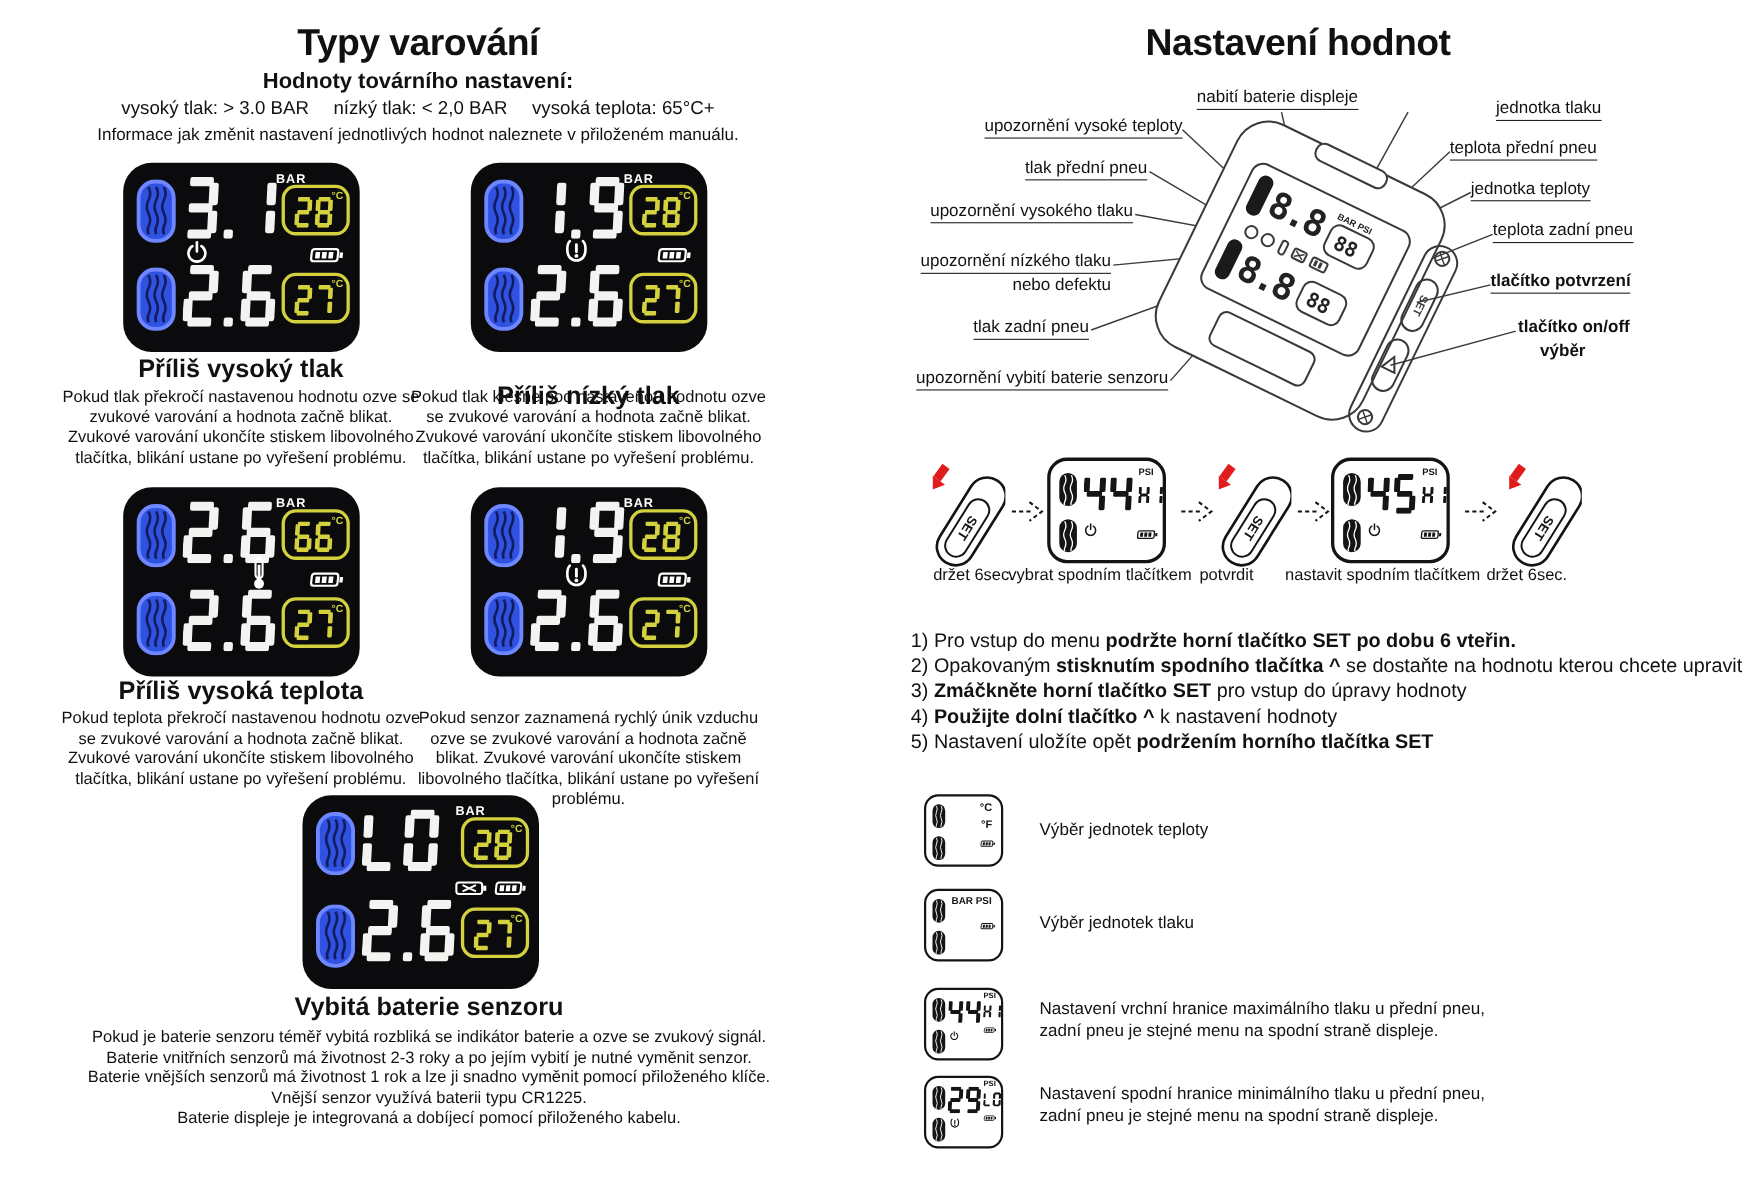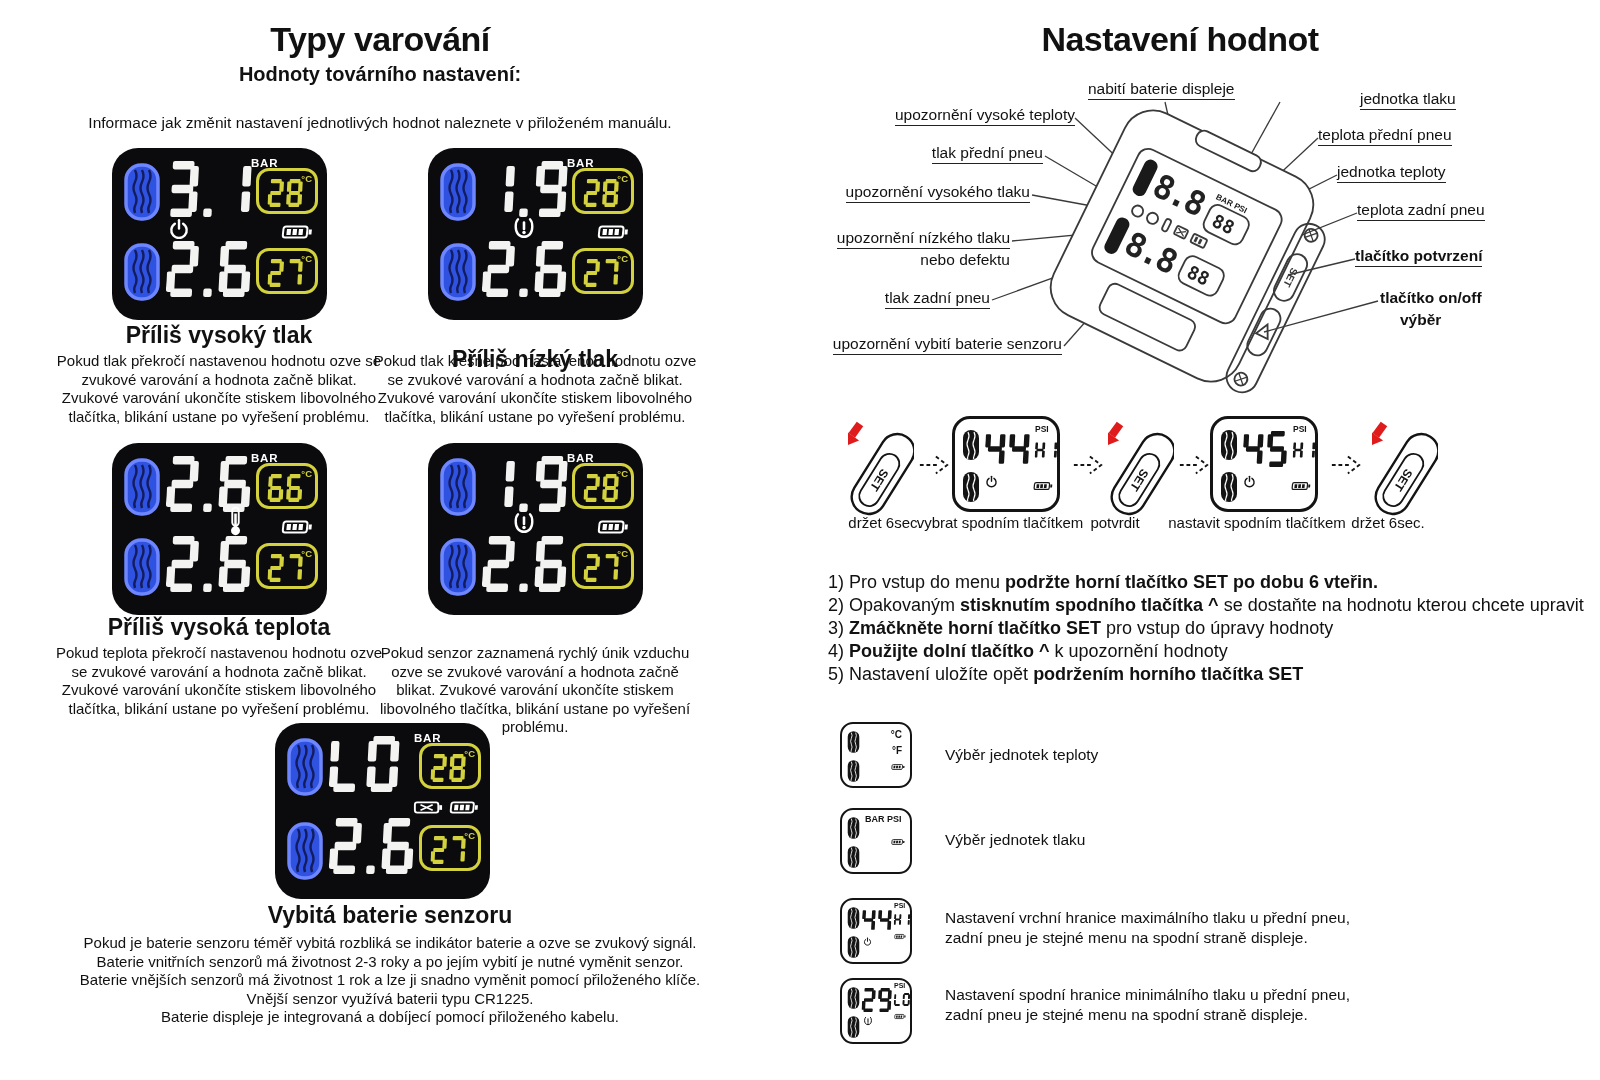--- a/index.html
+++ b/index.html
@@ -38,20 +38,25 @@
   .slabel{position:absolute;left:945px;font-size:15.5px;white-space:pre-line;line-height:1.3;}
   .segtext{font-family:"DejaVu Sans Mono",monospace;font-weight:700;fill:#222;}
 </style>
 </head>
 <body>
 
 <div id="page">
 
   <div class="abs ctr h1" style="left:60px;top:20px;width:640px;">Typy varování</div>
   <div class="abs ctr h2" style="left:60px;top:63px;width:640px;">Hodnoty továrního nastavení:</div>
+  <div class="abs ctr defaults" style="left:30px;top:89px;width:700px;">
+    <span>vysoký tlak: &gt; 3.0 BAR</span>&nbsp;&nbsp;&nbsp;&nbsp;
+    <span>nízký tlak: &lt; 2,0 BAR</span>&nbsp;&nbsp;&nbsp;&nbsp;
+    <span>vysoká teplota: 65°C+</span>
+  </div>
   <div class="abs ctr info" style="left:30px;top:114px;width:700px;">Informace jak změnit nastavení jednotlivých hodnot naleznete v přiloženém manuálu.</div>
 
   <div class="lcd" style="left:112px;top:148px;">
     <span class="bar-lbl">BAR</span>
     <span class="tire b1">
         <svg viewBox="0 0 36 58" style="width: 100%; height: 100%; display: block;">
           <rect x="2" y="2" width="32" height="54" rx="15" fill="#2f52e0" stroke="#6e86ff" stroke-width="3.5"></rect>
           <path d="M11 7q3 6 0 12t0 12 0 12q-1.5 3 0 7" stroke="#131c5e" stroke-width="2.4" fill="none"></path>
           <path d="M18 7q3 6 0 12t0 12 0 12q-1.5 3 0 7" stroke="#131c5e" stroke-width="2.4" fill="none"></path>
           <path d="M25 7q3 6 0 12t0 12 0 12q-1.5 3 0 7" stroke="#131c5e" stroke-width="2.4" fill="none"></path>
@@ -839,21 +844,21 @@
 
   <div class="steplbl" style="left:885px;top:514px;">držet 6sec.</div>
   <div class="steplbl" style="left:1000px;top:514px;">vybrat spodním tlačítkem</div>
   <div class="steplbl" style="left:1115px;top:514px;">potvrdit</div>
   <div class="steplbl" style="left:1257px;top:514px;">nastavit spodním tlačítkem</div>
   <div class="steplbl" style="left:1388px;top:514px;">držet 6sec.</div>
 
   <div class="instr" style="top:572px;"><span style="font-weight:400">1) Pro vstup do menu </span><span style="font-weight:700">podržte horní tlačítko SET po dobu 6 vteřin.</span></div>
   <div class="instr" style="top:595px;"><span style="font-weight:400">2) Opakovaným </span><span style="font-weight:700">stisknutím spodního tlačítka ^</span><span style="font-weight:400"> se dostaňte na hodnotu kterou chcete upravit</span></div>
   <div class="instr" style="top:618px;"><span style="font-weight:400">3) </span><span style="font-weight:700">Zmáčkněte horní tlačítko SET</span><span style="font-weight:400"> pro vstup do úpravy hodnoty</span></div>
-  <div class="instr" style="top:641px;"><span style="font-weight:400">4) </span><span style="font-weight:700">Použijte dolní tlačítko ^</span><span style="font-weight:400"> k upozornění hodnoty</span></div>
+  <div class="instr" style="top:641px;"><span style="font-weight:400">4) </span><span style="font-weight:700">Použijte dolní tlačítko ^</span><span style="font-weight:400"> k nastavení hodnoty</span></div>
   <div class="instr" style="top:664px;"><span style="font-weight:400">5) Nastavení uložíte opět </span><span style="font-weight:700">podržením horního tlačítka SET</span></div>
 
   <div class="mlcd" style="left:840px;top:722px;">
     <span class="sticon" style="left:5px;top:6px;width:13px;height:24px;">
         <svg viewBox="0 0 18 32" style="width: 100%; height: 100%; display: block;">
           <rect x="1" y="1" width="16" height="30" rx="8" fill="#141414"></rect>
           <path d="M6 3q2 4 0 8t0 8 0 8q-1 2 0 3" stroke="#fff" stroke-width="1.2" fill="none"></path>
           <path d="M12 3q2 4 0 8t0 8 0 8q-1 2 0 3" stroke="#fff" stroke-width="1.2" fill="none"></path>
         </svg>
       </span>

